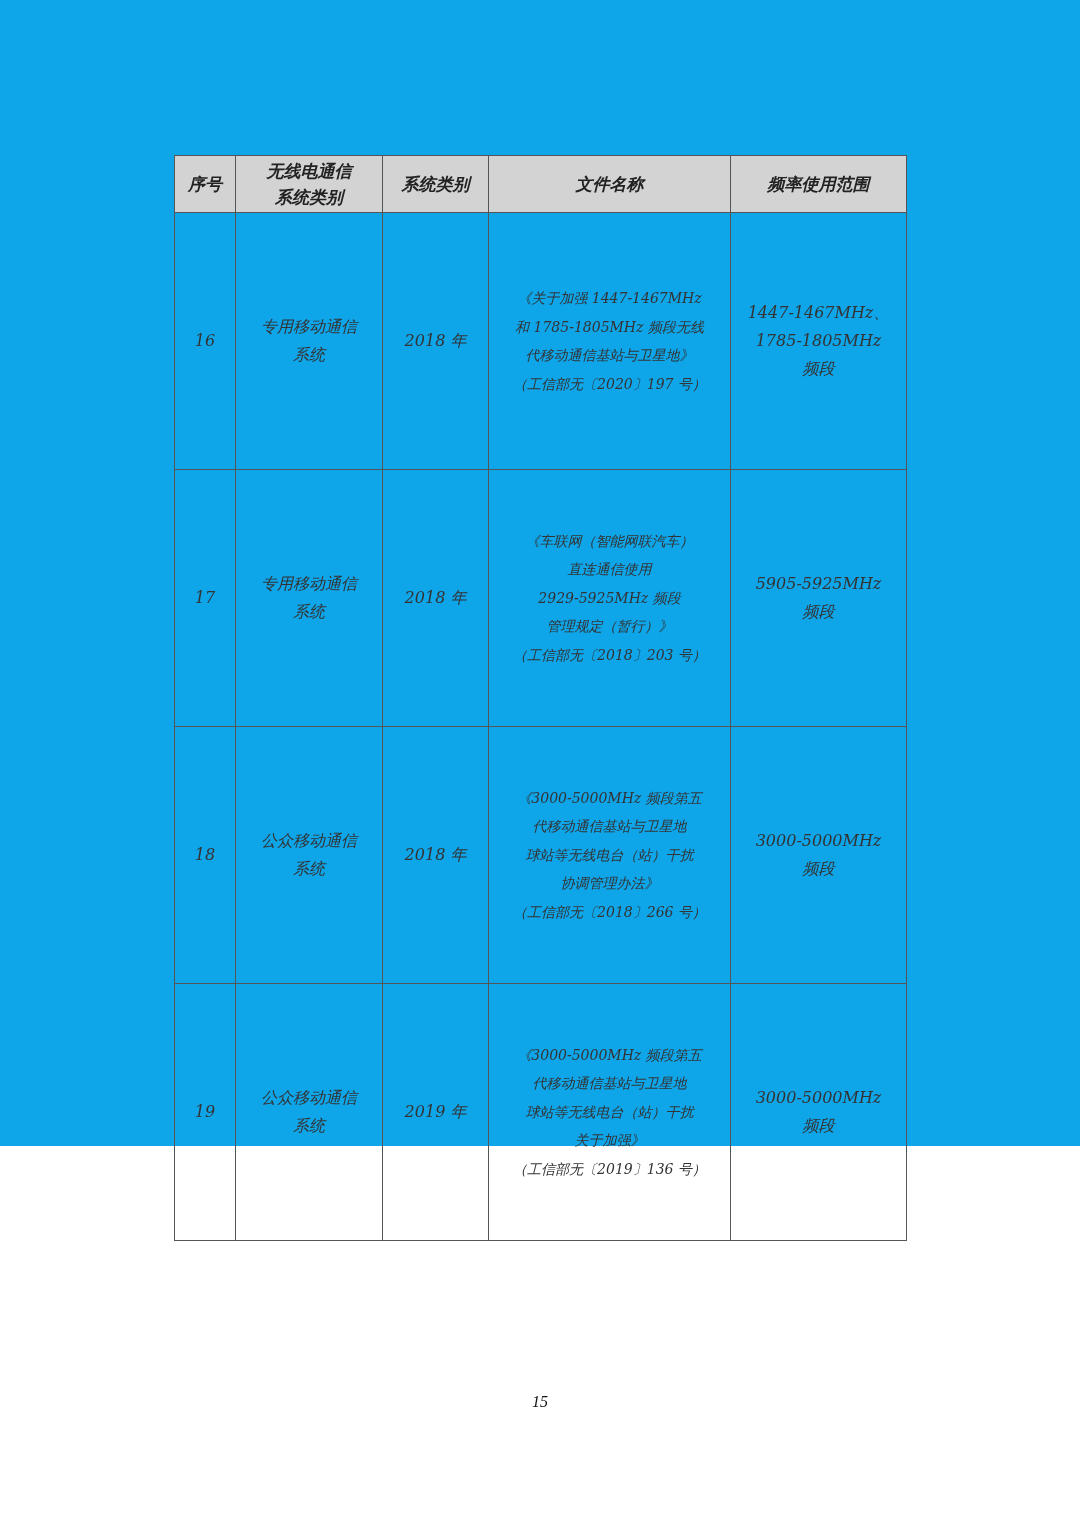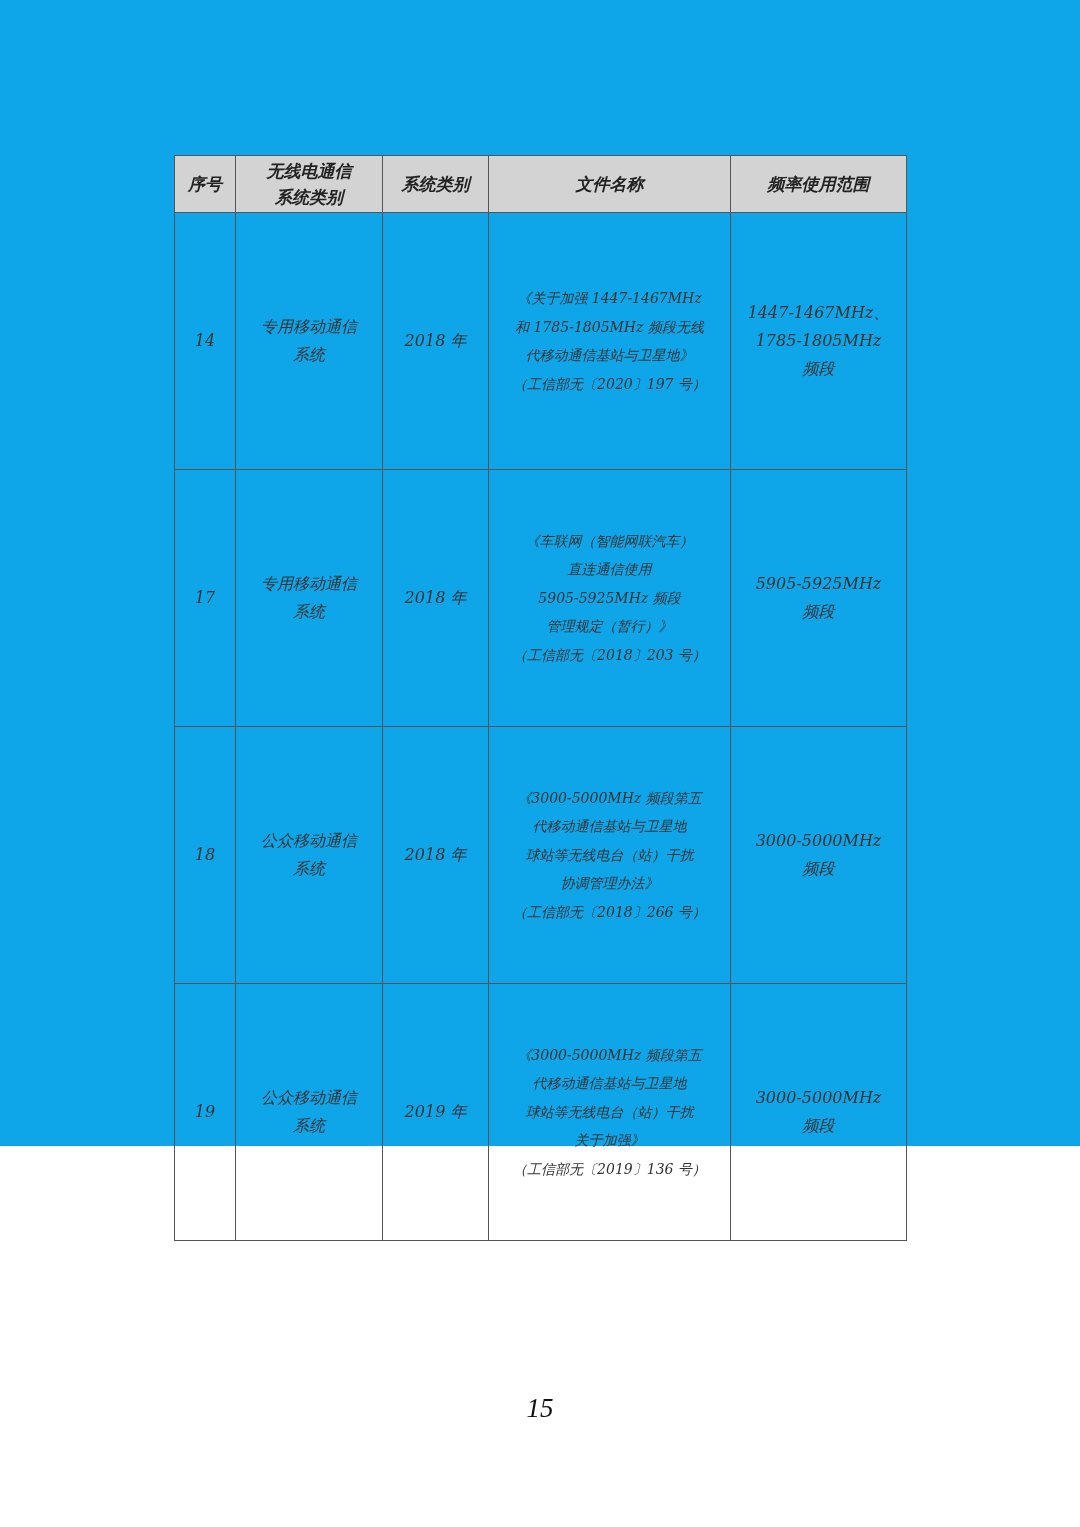--- a/index.html
+++ b/index.html
@@ -15,21 +15,21 @@
     }
     .doc-table th {
       background:#d3d3d3; height:57px; font-weight:bold; font-size:17px;
       font-family:"DejaVu Sans","Liberation Sans",sans-serif; line-height:26px; color:#222;
     }
     .doc-table td { height:257px; font-size:16px; line-height:28px; color:#333; }
     .doc-table td.doc { font-size:14px; line-height:28.5px; padding:18px 6px; }
     .line { display:block; white-space:nowrap; }
     .page-number {
       position:absolute; left:0; width:1080px; top:1393px; text-align:center;
-      font-family:"Liberation Serif","DejaVu Serif",serif; font-size:27px; color:#111;
+      font-family:"Liberation Serif","DejaVu Serif",serif; font-size:16px; color:#111;
     }
   </style>
 </head>
 <body>
 
 <div class="page">
   <table class="doc-table">
     <colgroup>
       <col style="width:61px">
       <col style="width:147px">
@@ -45,21 +45,21 @@
           <span class="line">系统类别</span>
         </th>
         <th>系统类别</th>
         <th>文件名称</th>
         <th>频率使用范围</th>
       </tr>
     </thead>
     <tbody>
 
       <tr>
-        <td>14</td>
+        <td>16</td>
         <td>
           <span class="line">专用移动通信</span>
           <span class="line">系统</span>
         </td>
         <td>2018 年</td>
         <td class="doc">
           <span class="line">《关于加强 1447-1467MHz</span>
           <span class="line">和 1785-1805MHz 频段无线</span>
           <span class="line">代移动通信基站与卫星地》</span>
           <span class="line">（工信部无〔2020〕197 号）</span>
@@ -74,21 +74,21 @@
       <tr>
         <td>17</td>
         <td>
           <span class="line">专用移动通信</span>
           <span class="line">系统</span>
         </td>
         <td>2018 年</td>
         <td class="doc">
           <span class="line">《车联网（智能网联汽车）</span>
           <span class="line">直连通信使用</span>
-          <span class="line">5905-5925MHz 频段</span>
+          <span class="line">2929-5925MHz 频段</span>
           <span class="line">管理规定（暂行）》</span>
           <span class="line">（工信部无〔2018〕203 号）</span>
         </td>
         <td>
           <span class="line">5905-5925MHz</span>
           <span class="line">频段</span>
         </td>
       </tr>
 
       <tr>

